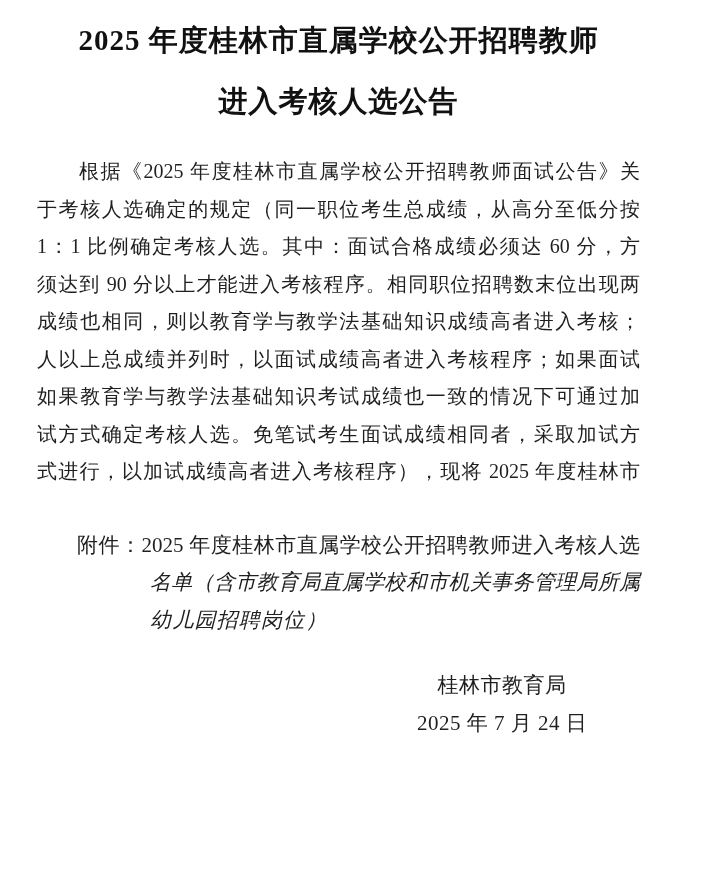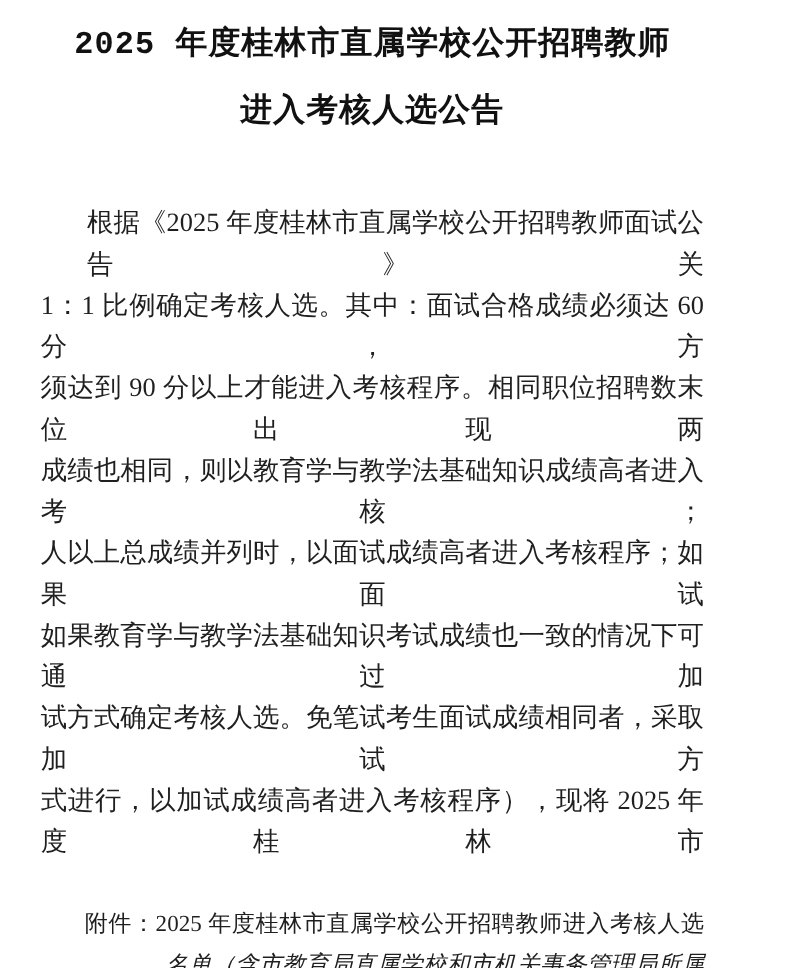--- a/index.html
+++ b/index.html
@@ -18,32 +18,32 @@
     box-sizing: border-box;
     width: 725px;
     height: 880px;
     padding: 10px 85px 0 37px;
     background: #ffffff;
   }
   .title-block {
     width: 100%;
   }
   .title-line {
-    font-family: Liberation Mono, monospace;
+    font-family: Liberation Serif, serif;
     font-weight: bold;
     font-size: 29px;
     line-height: 61px;
     letter-spacing: 1px;
     text-align: center;
     color: #111111;
     white-space: nowrap;
   }
   .body-block {
-    margin-top: 53px;
-    font-size: 24px;
+    margin-top: 21px;
+    font-size: 20px;
     line-height: 37.5px;
   }
   .jline {
     text-align: justify;
     text-align-last: justify;
     text-justify: inter-character;
   }
   .line-indent {
     padding-left: 42px;
   }
@@ -83,32 +83,34 @@
 
 <div class="page">
 
   <div class="title-block">
     <div class="title-line">2025 年度桂林市直属学校公开招聘教师</div>
     <div class="title-line">进入考核人选公告</div>
   </div>
 
   <div class="body-block">
     <div class="jline line-indent">根据《2025 年度桂林市直属学校公开招聘教师面试公告》关</div>
+    <div class="jline">于考核人选确定的规定（同一职位考生总成绩，从高分至低分按</div>
     <div class="jline">1：1 比例确定考核人选。其中：面试合格成绩必须达 60 分，方</div>
     <div class="jline">须达到 90 分以上才能进入考核程序。相同职位招聘数末位出现两</div>
     <div class="jline">成绩也相同，则以教育学与教学法基础知识成绩高者进入考核；</div>
     <div class="jline">人以上总成绩并列时，以面试成绩高者进入考核程序；如果面试</div>
     <div class="jline">如果教育学与教学法基础知识考试成绩也一致的情况下可通过加</div>
     <div class="jline">试方式确定考核人选。免笔试考生面试成绩相同者，采取加试方</div>
     <div class="jline">式进行，以加试成绩高者进入考核程序），现将 2025 年度桂林市</div>
   </div>
 
   <div class="attach-block">
     <div class="jline attach-first">附件：2025 年度桂林市直属学校公开招聘教师进入考核人选</div>
     <div class="jline attach-hang">名单（含市教育局直属学校和市机关事务管理局所属</div>
+    <div class="line-plain attach-hang">幼儿园招聘岗位）</div>
   </div>
 
   <div class="sig-block">
     <div class="sig-line">桂林市教育局</div>
     <div class="sig-line">2025 年 7 月 24 日</div>
   </div>
 
 </div>
 
 </body></html>

